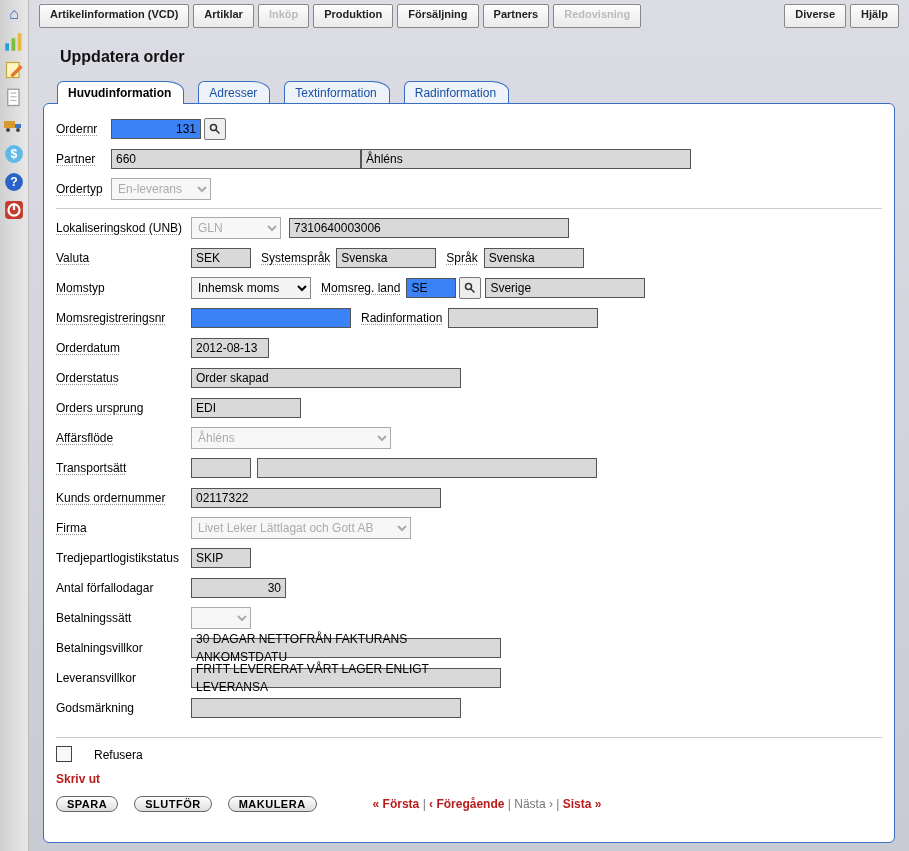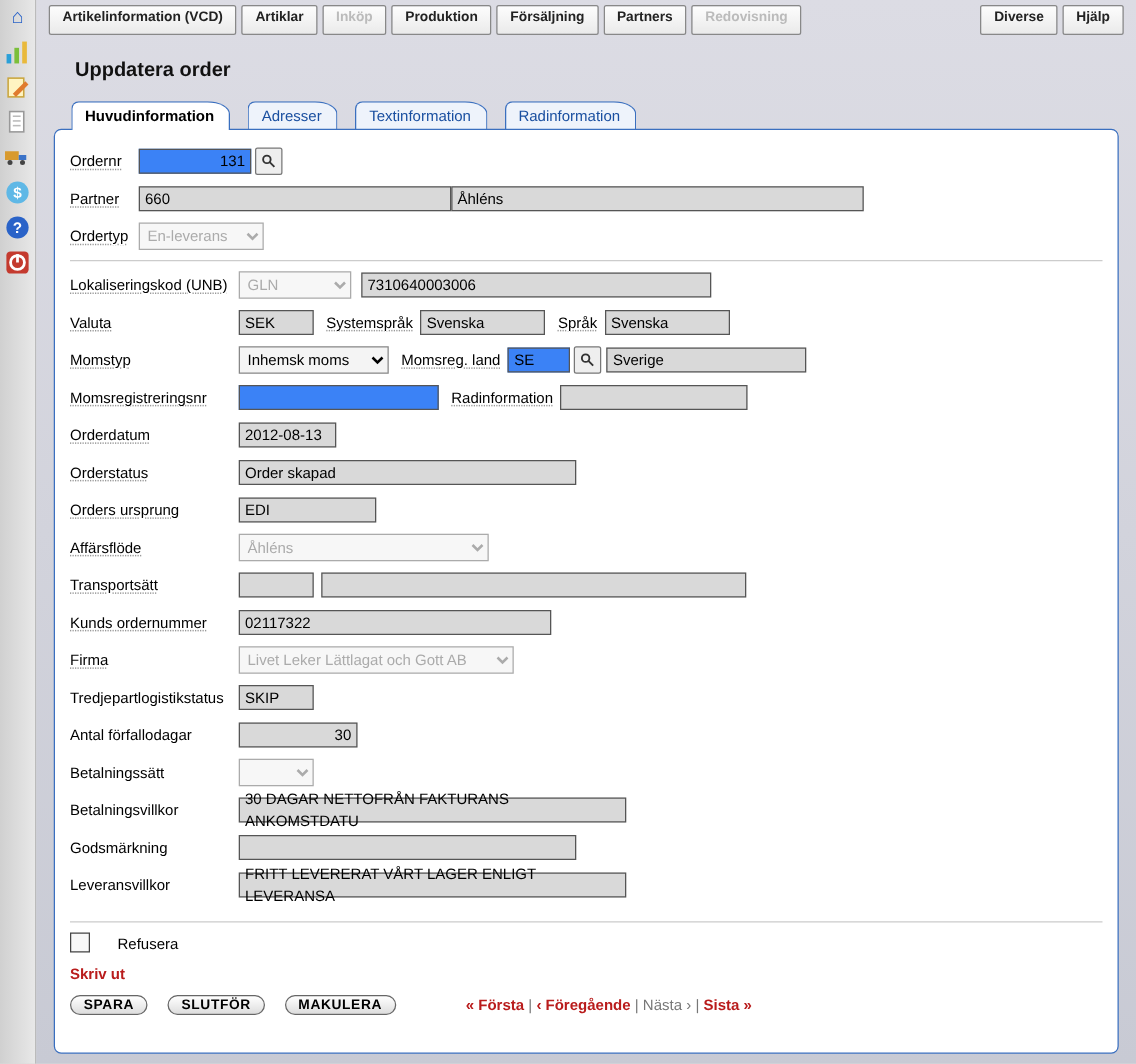--- a/index.html
+++ b/index.html
@@ -234,27 +234,27 @@
           <div class="lbl noline">Betalningssätt</div>
           <select class="sel" disabled="" style="width:60px;"><option></option></select>
         </div>
 
         <div class="formrow">
           <div class="lbl noline">Betalningsvillkor</div>
           <div class="fld" style="width:300px;">30 DAGAR NETTOFRÅN FAKTURANS ANKOMSTDATU</div>
         </div>
 
         <div class="formrow">
+          <div class="lbl noline">Leveransvillkor</div>
+          <div class="fld" style="width:300px;">FRITT LEVERERAT VÅRT LAGER ENLIGT LEVERANSA</div>
+        </div>
+
+        <div class="formrow">
           <div class="lbl noline">Godsmärkning</div>
           <div class="fld" style="width:260px;"></div>
-        </div>
-
-        <div class="formrow">
-          <div class="lbl noline">Leveransvillkor</div>
-          <div class="fld" style="width:300px;">FRITT LEVERERAT VÅRT LAGER ENLIGT LEVERANSA</div>
         </div>
 
         <div class="footer">
           <hr class="sep">
           <div class="chkline">
             <div class="chkbox"></div>
             <span>Refusera</span>
           </div>
           <div class="link bold">Skriv ut</div>
           <div class="actionbar">

